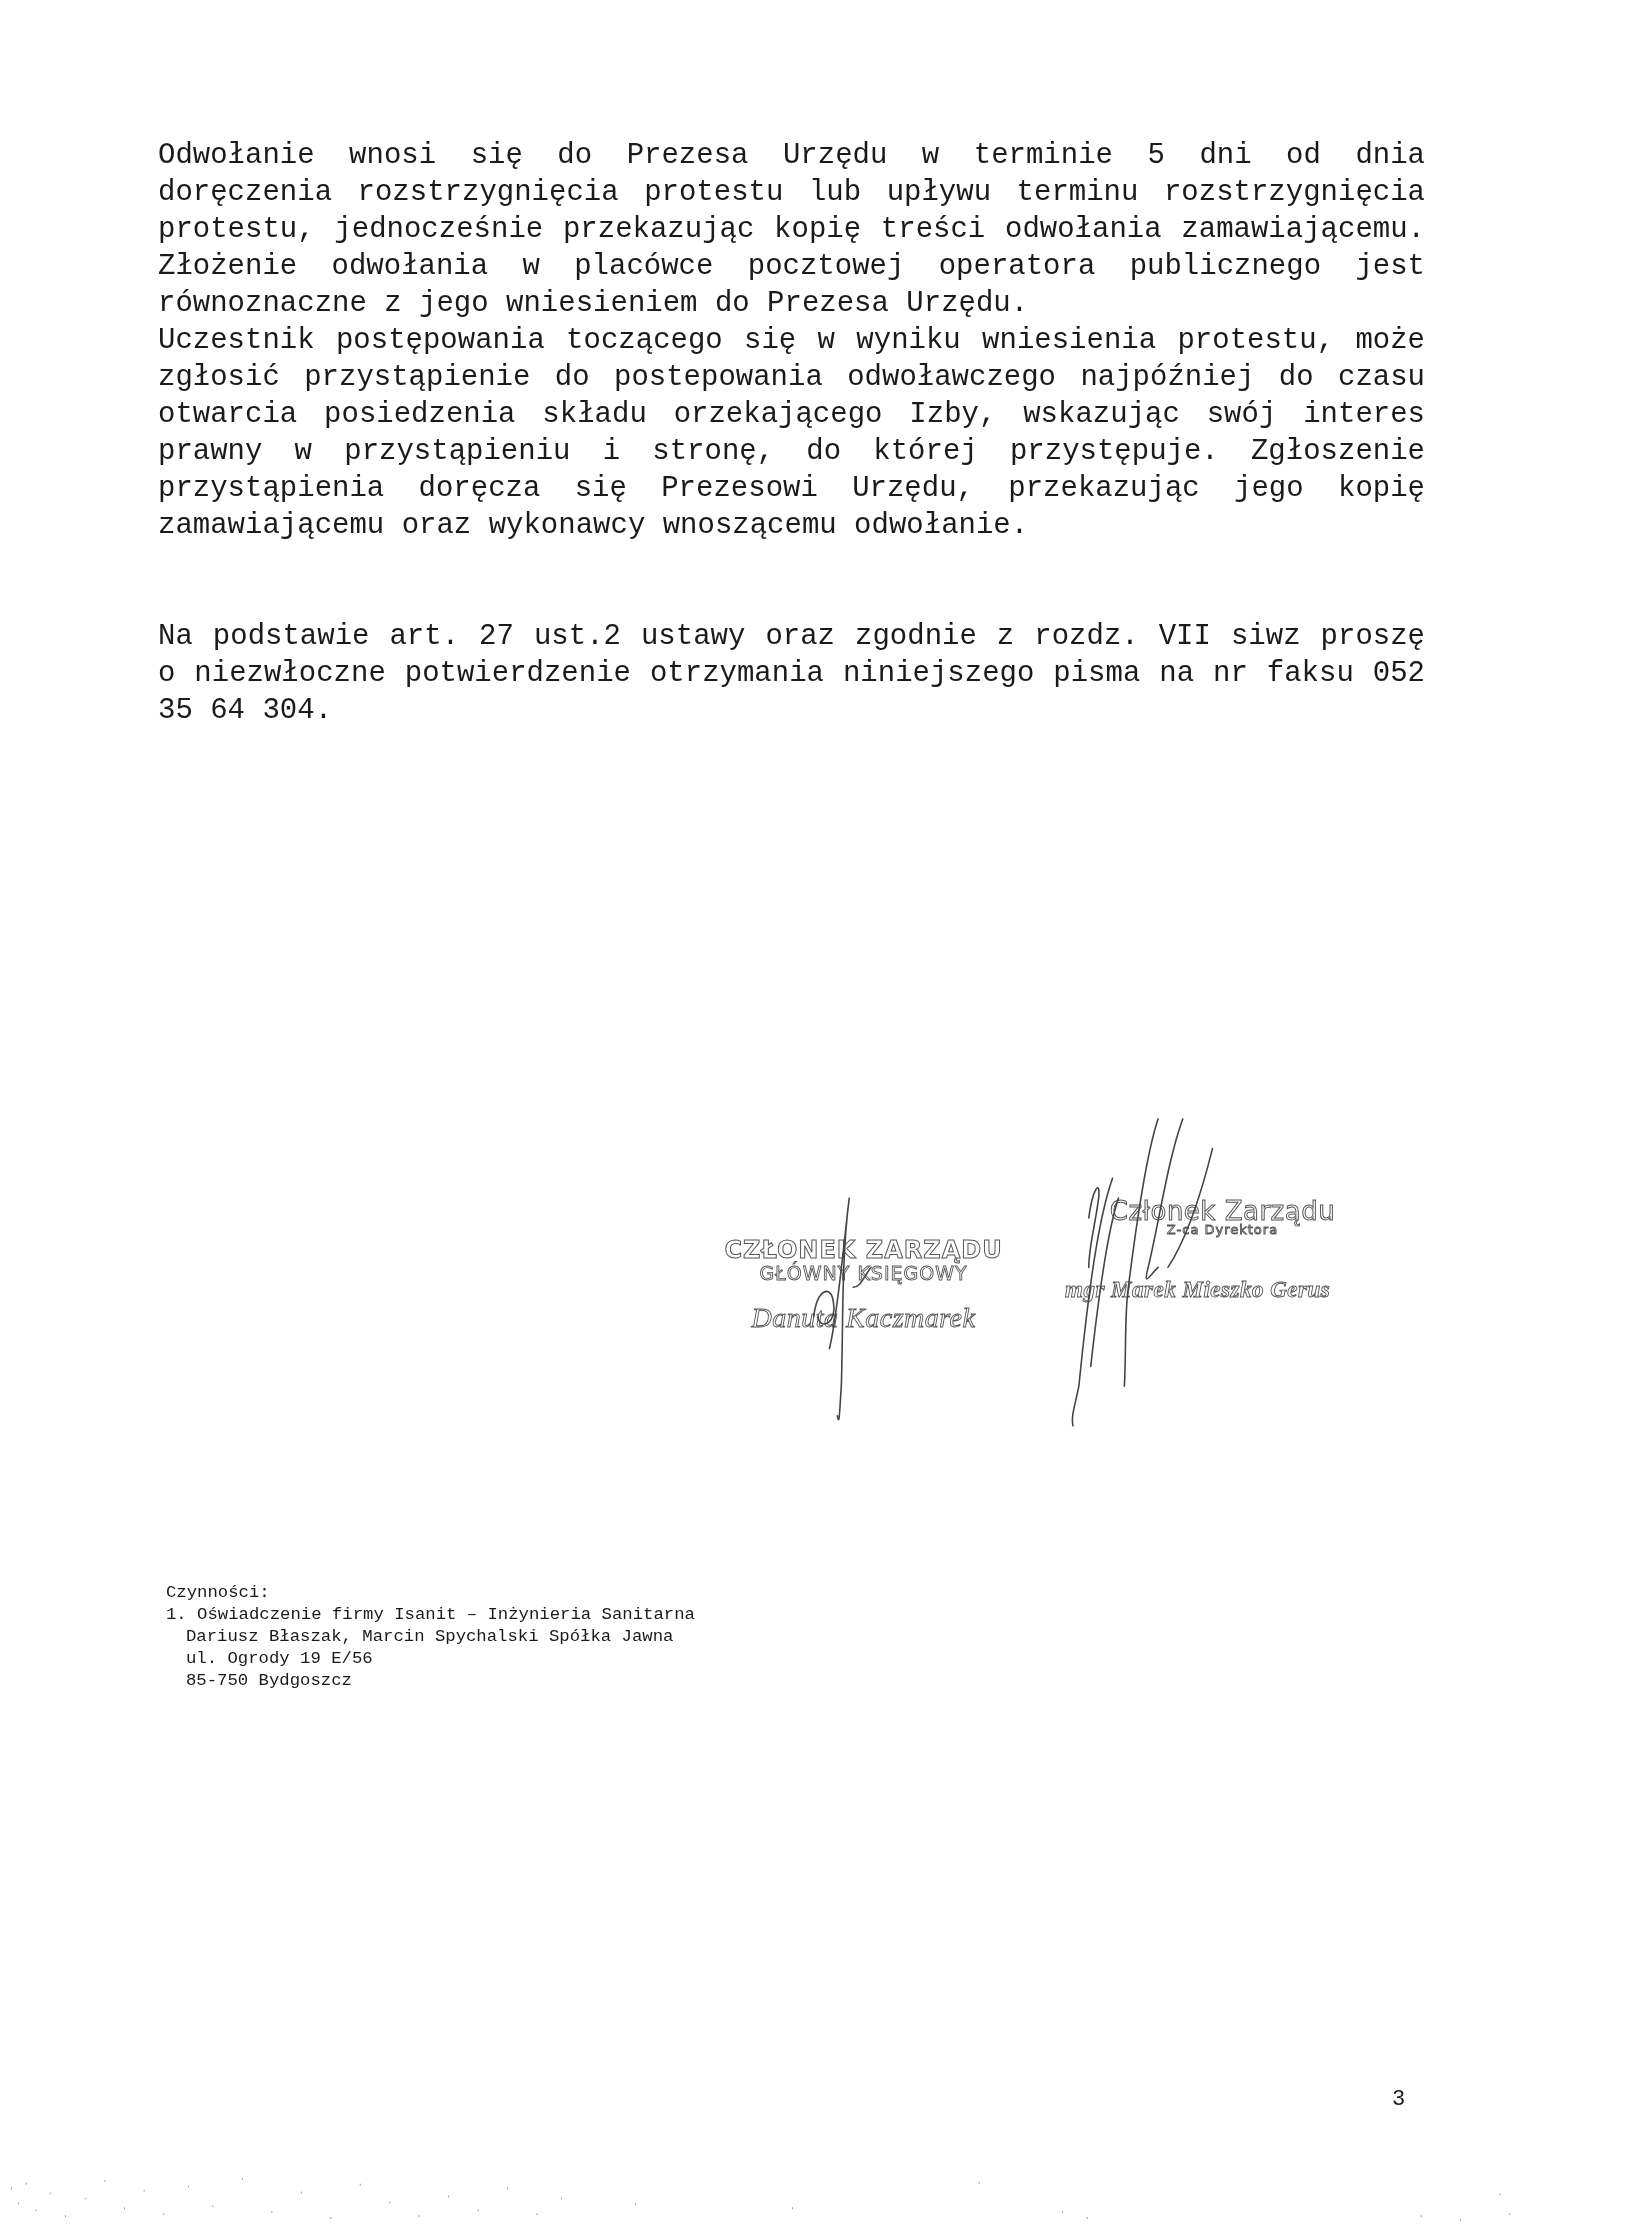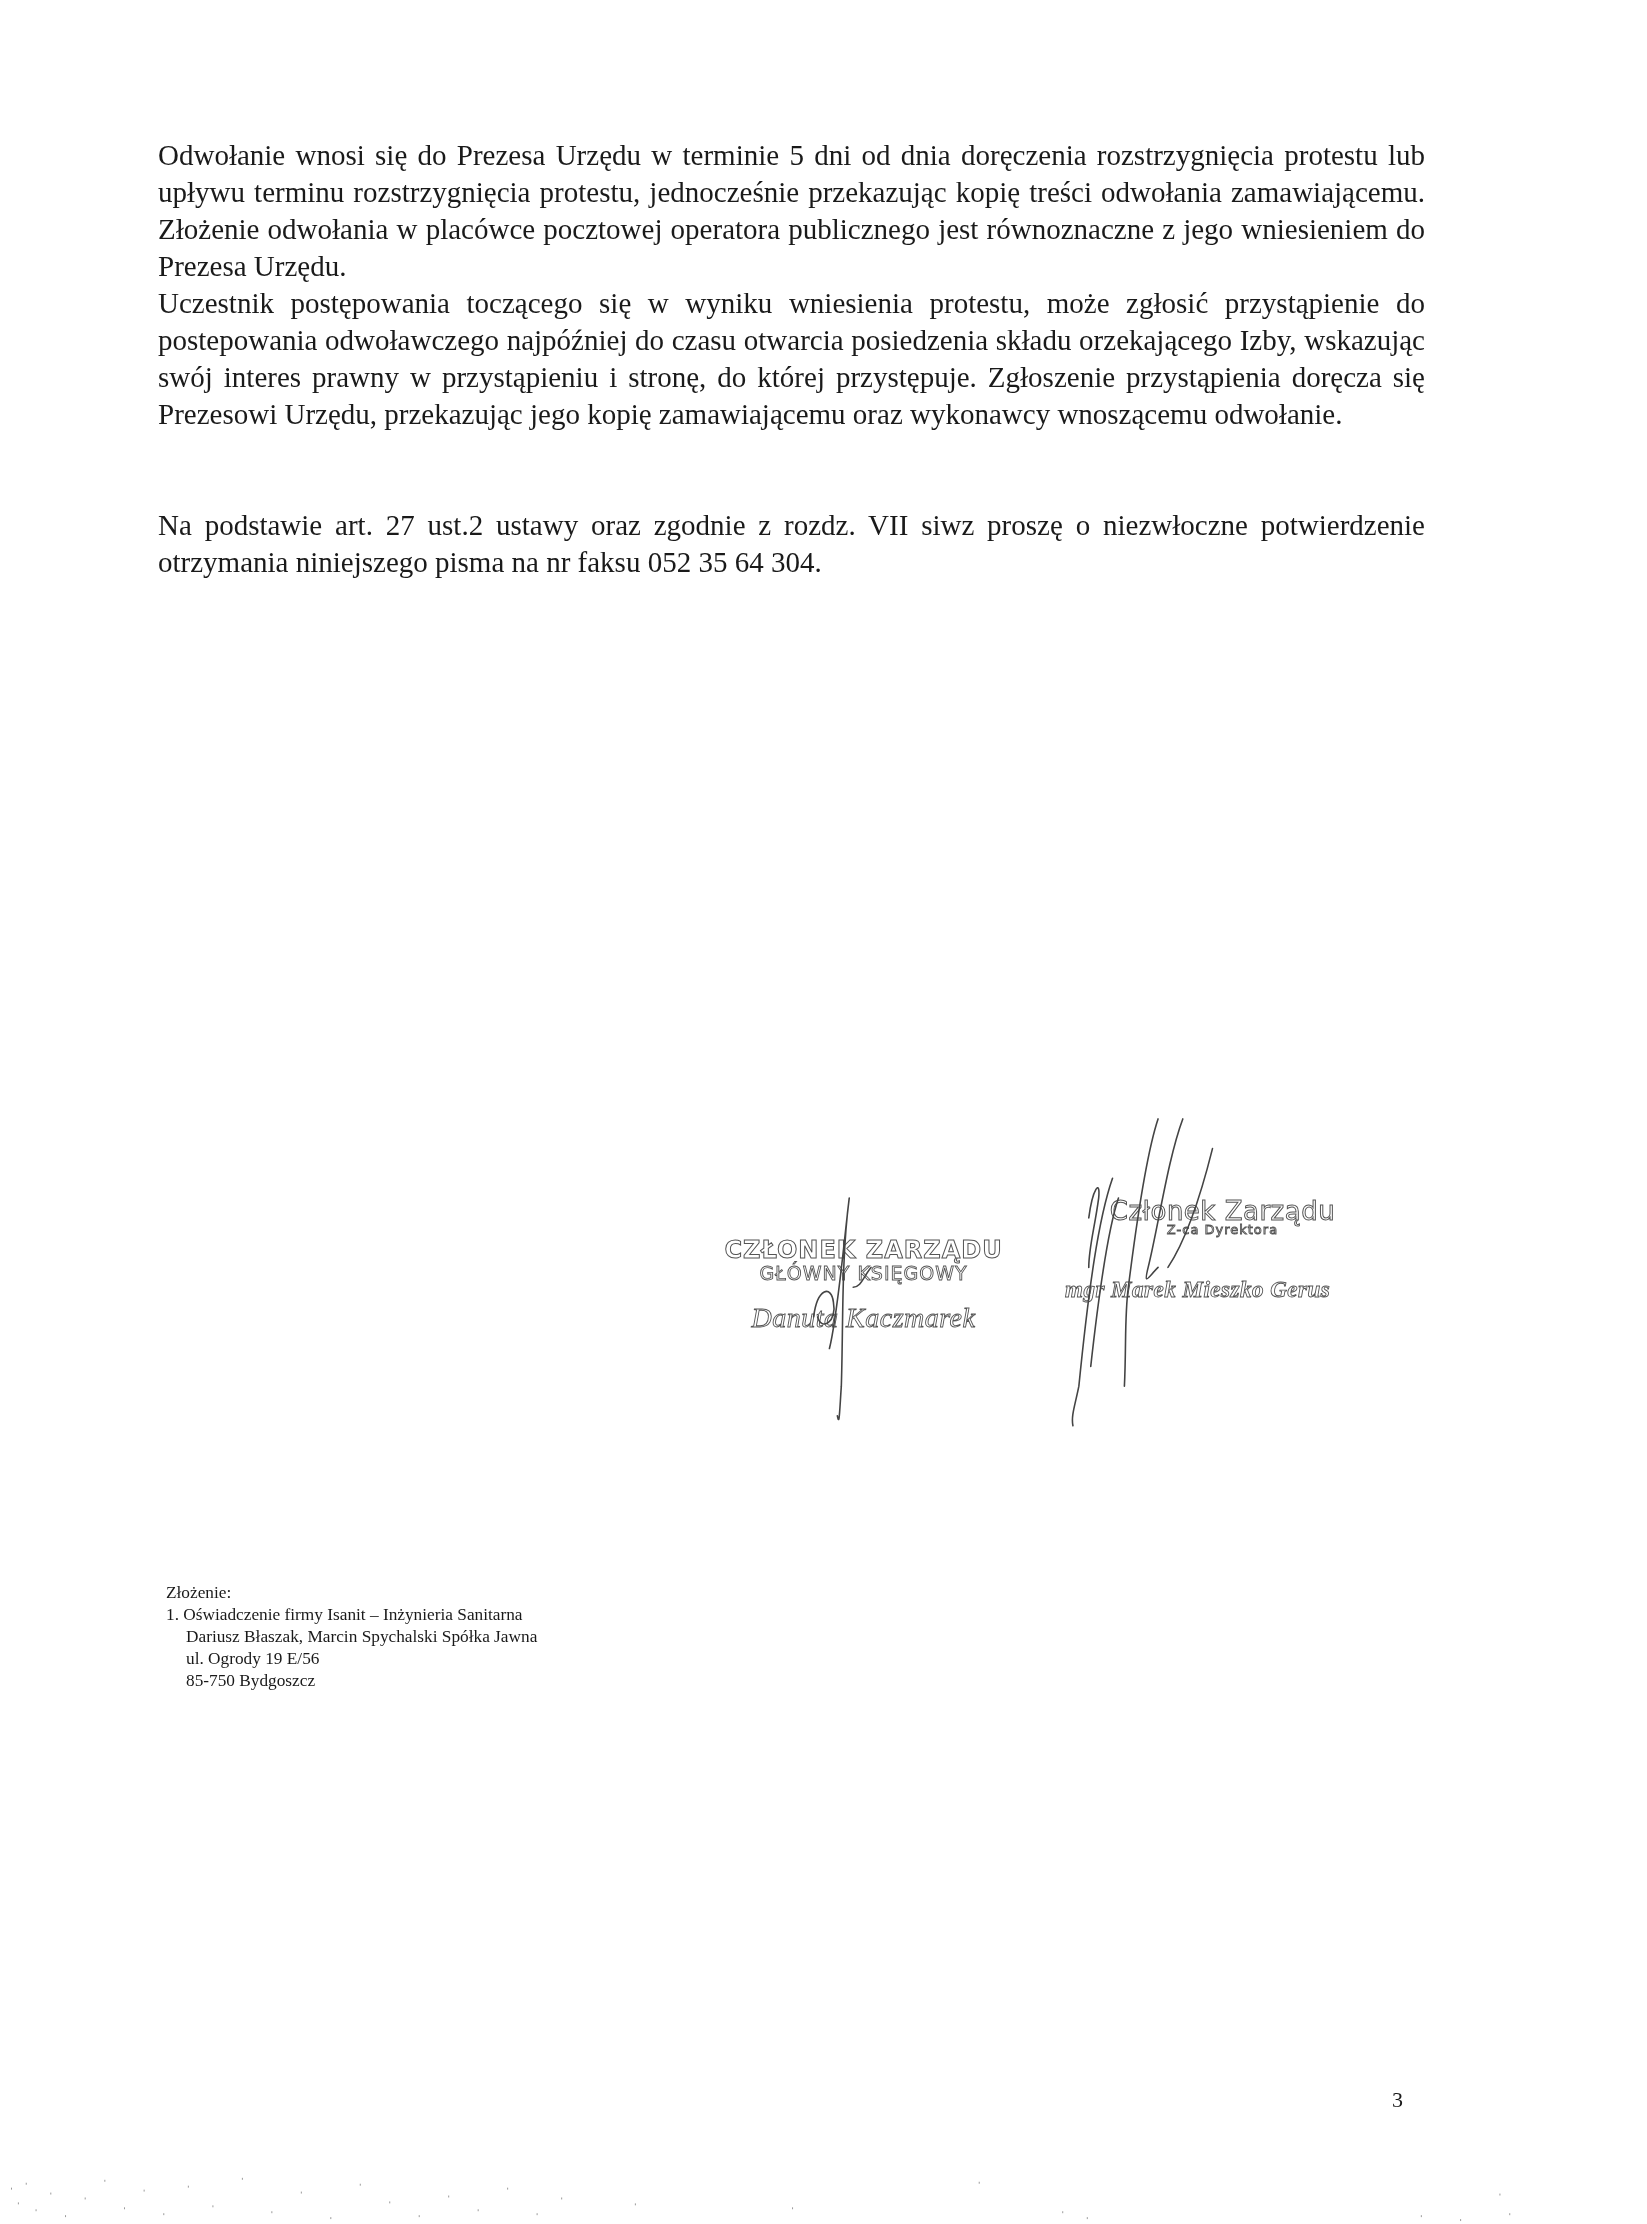--- a/index.html
+++ b/index.html
@@ -1,18 +1,18 @@
 <!DOCTYPE html>
 <html><head>
 <meta charset="utf-8">
 <style>
   html, body { margin: 0; padding: 0; background: #ffffff; }
   body { width: 1647px; height: 2225px; position: relative; overflow: hidden; }
   .page { position: absolute; left: 0; top: 0; width: 1647px; height: 2225px; background: #fff; }
-  .serif { font-family: Liberation Serif, serif; color: #1a1a1a; }
+  .serif { font-family: Liberation Mono, monospace; color: #1a1a1a; }
   .body-text {
     position: absolute; left: 158px; top: 137px; width: 1267px;
     font-size: 29px; line-height: 37px; text-align: justify;
   }
   .body-text p { margin: 0; }
   .body-text .last-line-left { text-align-last: left; }
   .para-gap { margin-top: 74px !important; }
   .stamp { position: absolute; font-family: "DejaVu Sans", "Liberation Sans", sans-serif; color: #3a3a3a; text-align: center; letter-spacing: 1px; }
   .stamp-left { left: 715px; top: 1236px; width: 297px; }
   .stamp-left .l1 { font-size: 24px; font-weight: bold; color: transparent; -webkit-text-stroke: 1px #555; }
@@ -59,21 +59,21 @@
       <path d="M1124 1190 C 1110 1230, 1100 1300, 1090 1400 C 1086 1420, 1082 1430, 1084 1440"></path>
       <path d="M1130 1210 C 1120 1240, 1112 1290, 1102 1380"></path>
       <path d="M1170 1130 C 1160 1160, 1150 1220, 1140 1300 C 1136 1330, 1138 1360, 1136 1400"></path>
       <path d="M1195 1130 C 1180 1170, 1170 1240, 1160 1280 C 1155 1300, 1160 1290, 1170 1280"></path>
       <path d="M1225 1160 C 1215 1200, 1200 1250, 1180 1280"></path>
       <path d="M1100 1230 C 1104 1200, 1112 1190, 1110 1210 C 1106 1240, 1100 1260, 1100 1280"></path>
     </g>
   </svg>
 
   <div class="attachment serif">
-    <div>Złożenie:</div>
+    <div>Czynności:</div>
     <div>1. Oświadczenie firmy Isanit – Inżynieria Sanitarna</div>
     <div class="indent">Dariusz Błaszak, Marcin Spychalski Spółka Jawna</div>
     <div class="indent">ul. Ogrody 19 E/56</div>
     <div class="indent">85-750 Bydgoszcz</div>
   </div>
 
   <div class="page-number serif">3</div>
 
   <svg class="noise" viewBox="0 0 1664 57">
     <g fill="#999">

